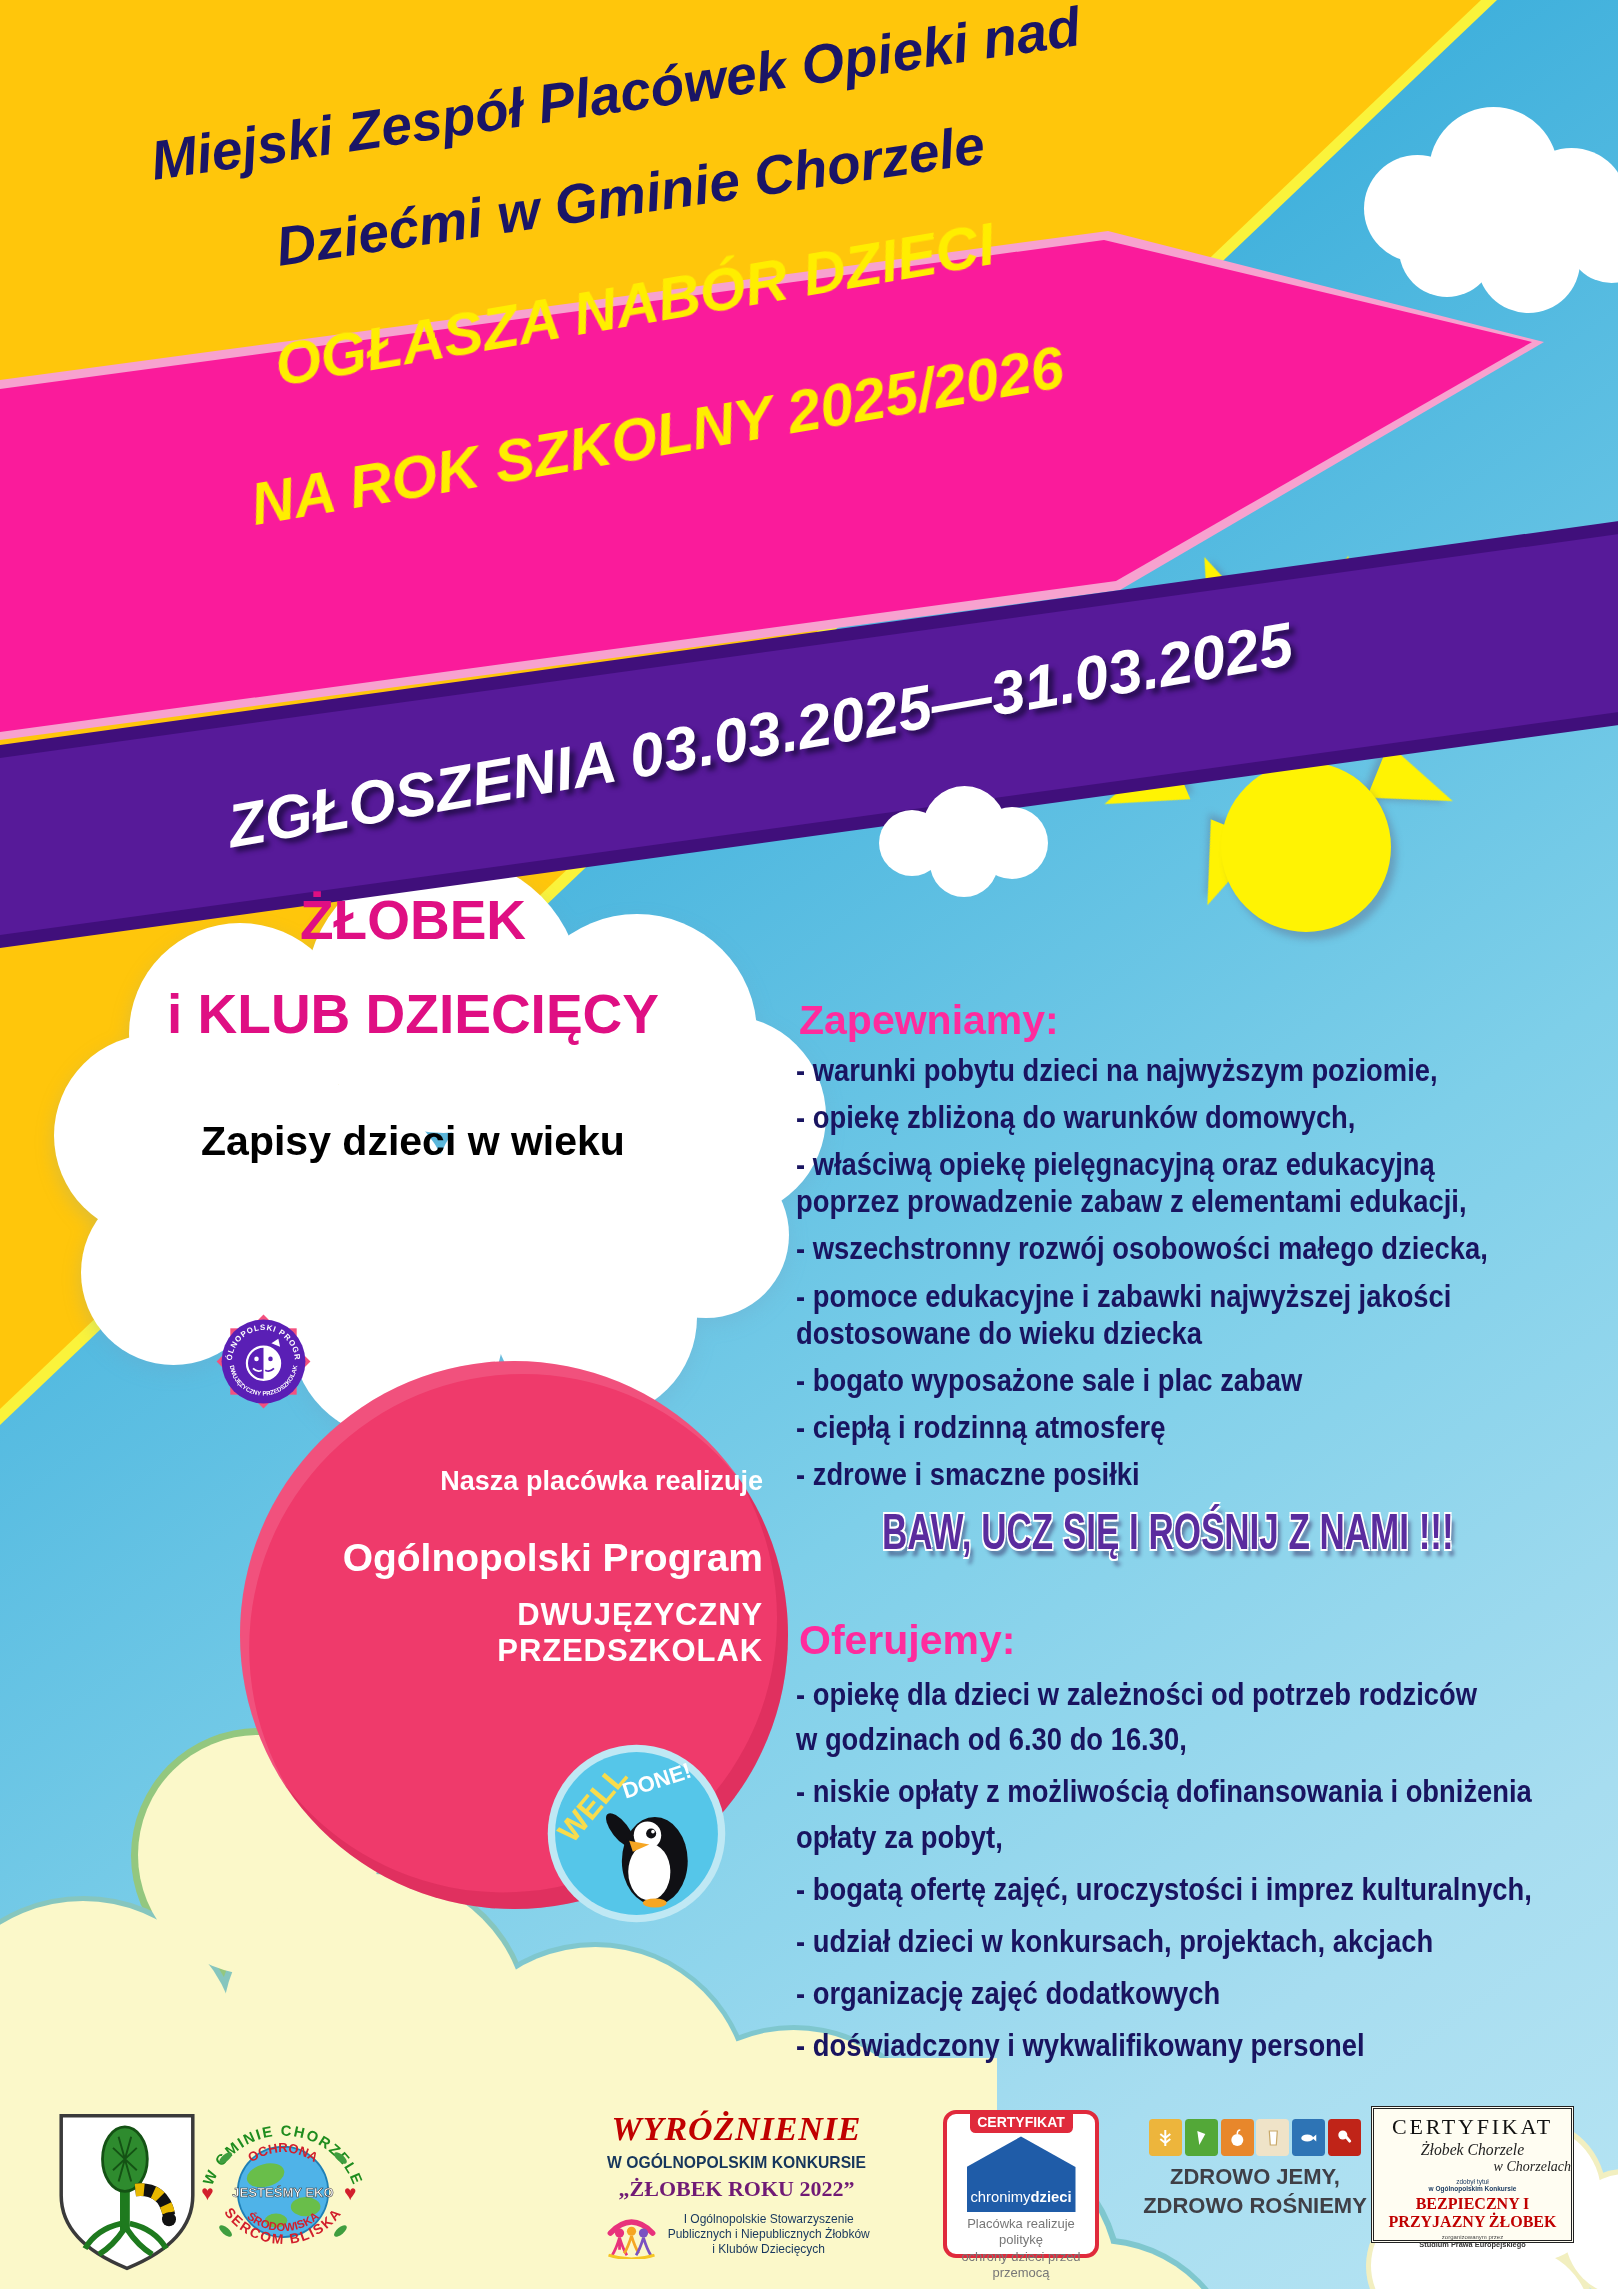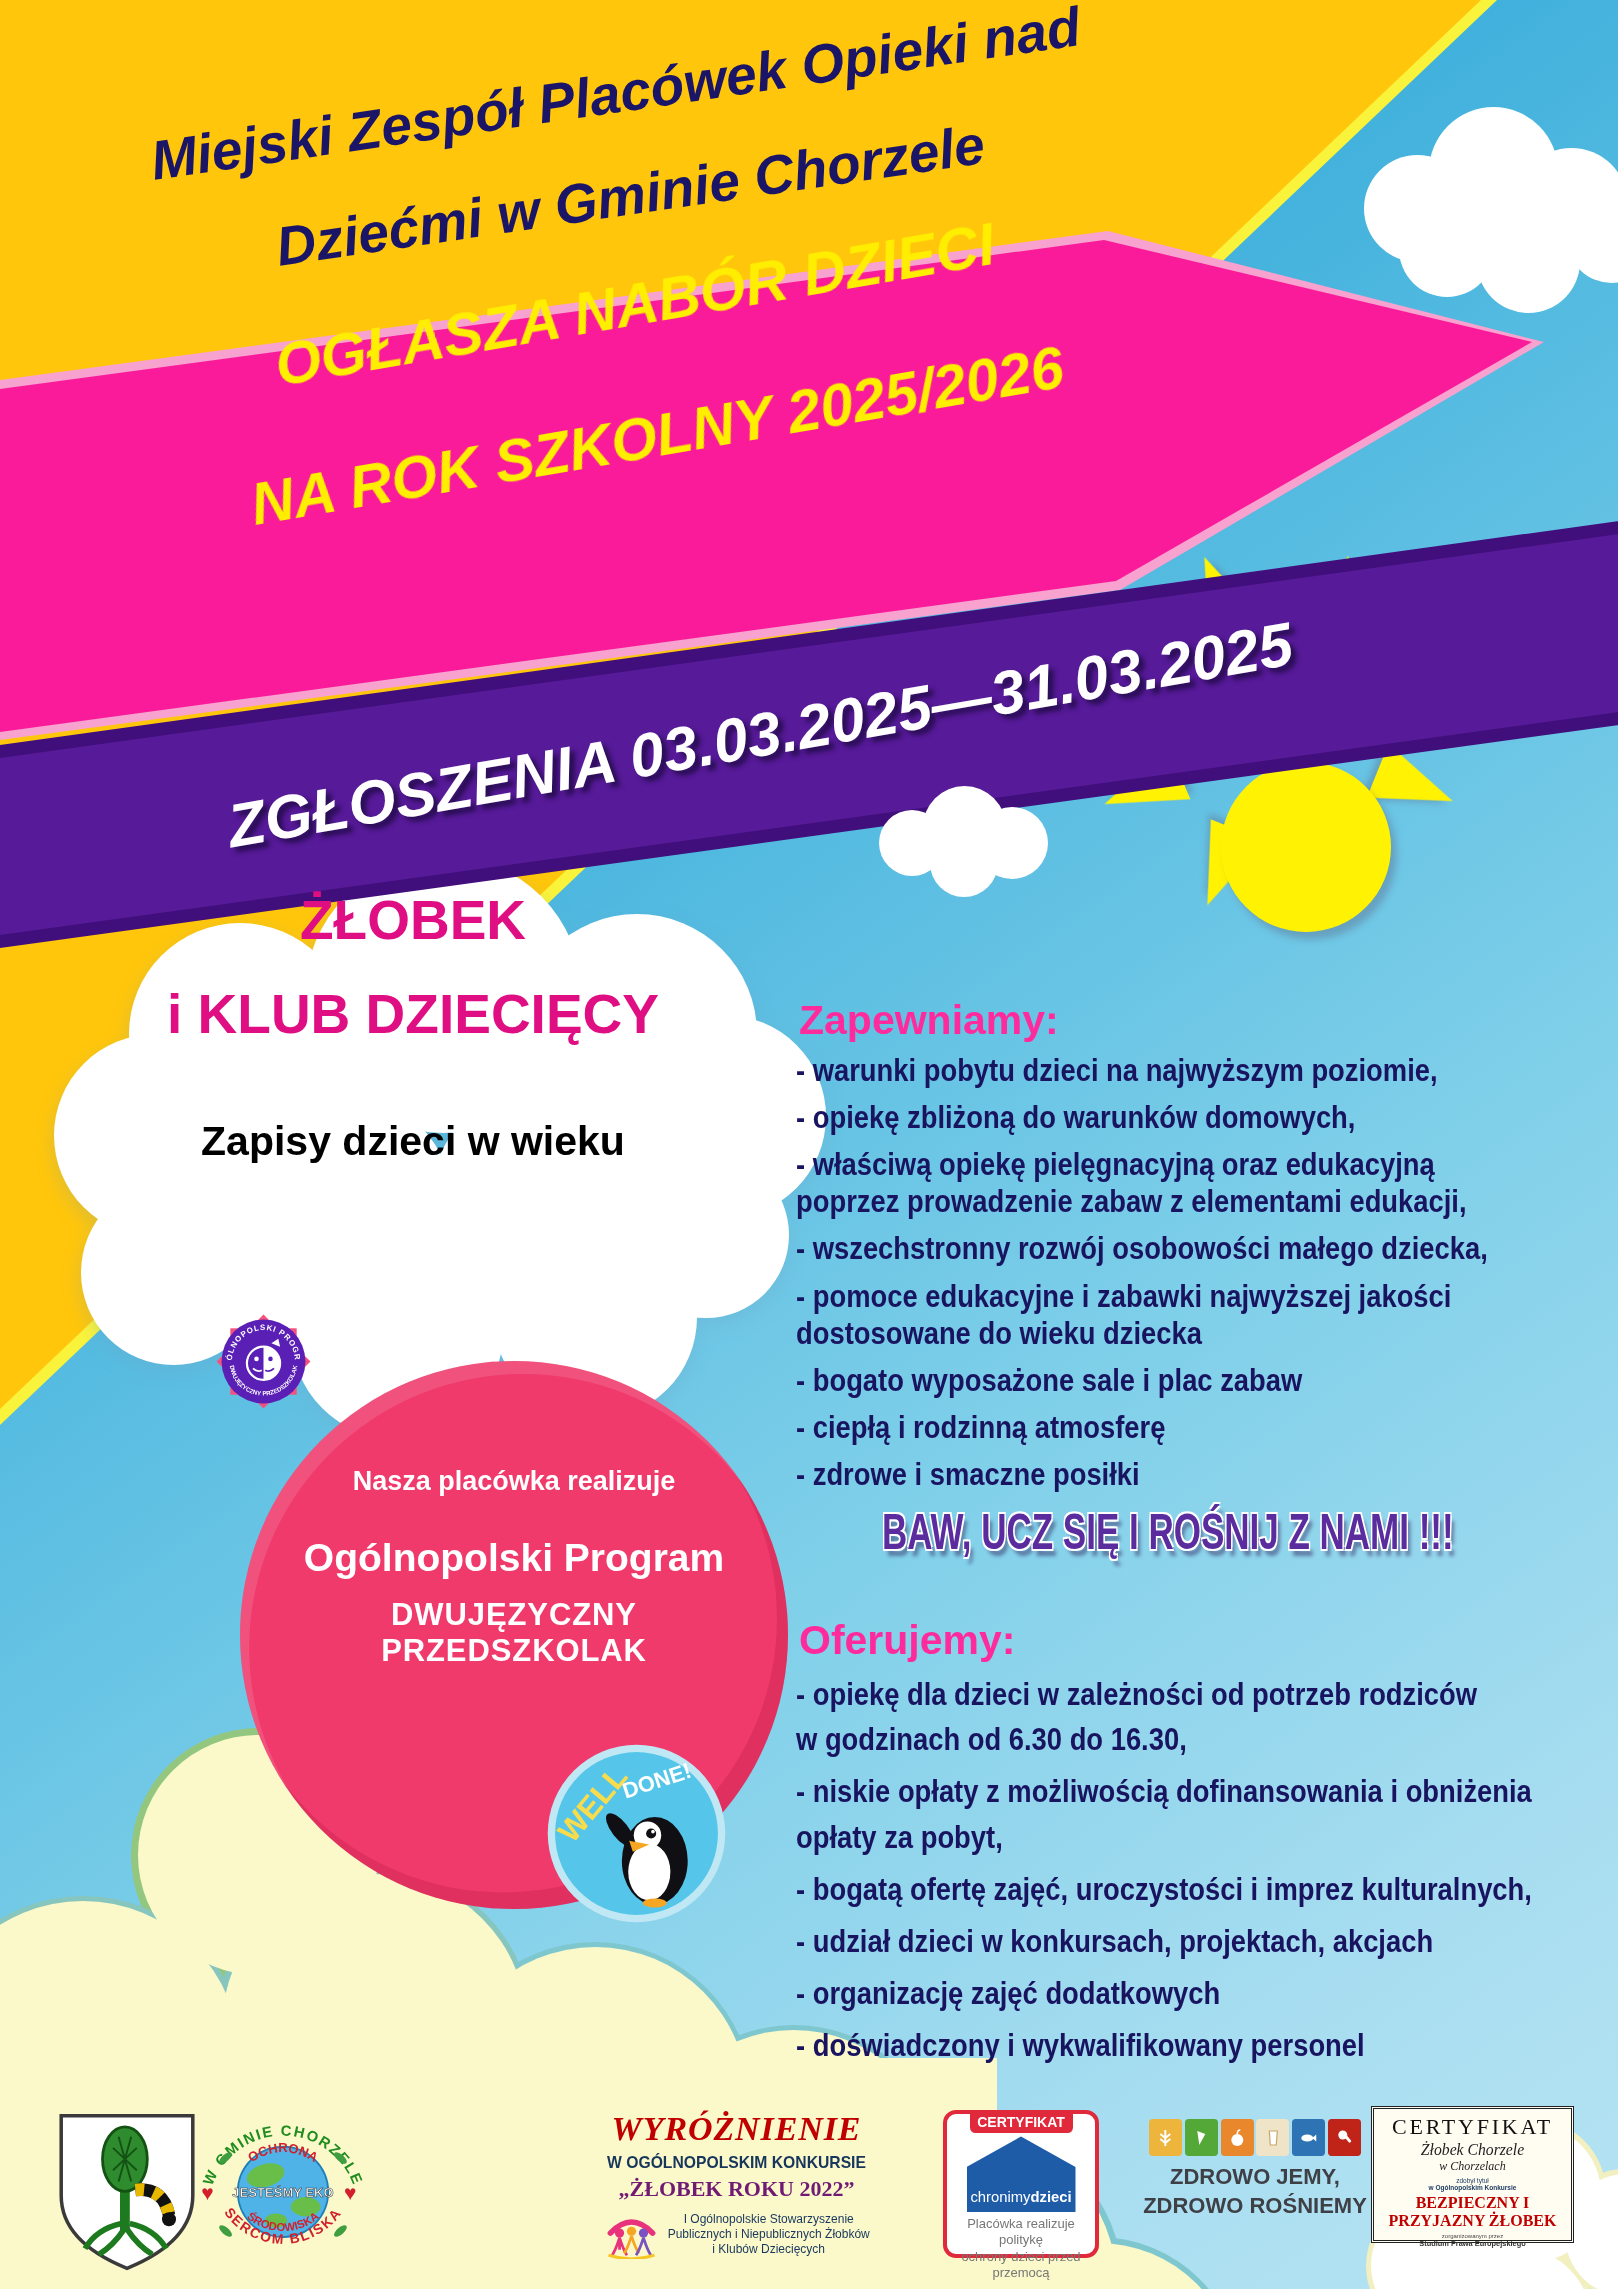--- a/index.html
+++ b/index.html
@@ -37,21 +37,21 @@
   .announce{position:absolute;left:189px;top:238px;width:914px;transform:rotate(-9.7deg);
     color:#FFEE00;font-weight:700;font-style:italic;font-size:59px;line-height:2.25;text-align:center;}
   .zglosz{position:absolute;left:137px;top:700px;width:1246px;transform:rotate(-9.8deg);
     color:#FFFFFF;font-weight:700;font-style:italic;font-size:61px;text-align:center;
     text-shadow:4.6px 5.5px 5.5px rgba(25,10,60,.75);}
   .cloud-text{position:absolute;left:113px;top:893px;width:600px;text-align:center;}
   .cloud-title{color:#DF0F83;font-size:55px;font-weight:700;line-height:1.0;}
   .cloud-sub{color:#000000;font-size:41px;font-weight:700;}
   .circle-pink{position:absolute;left:240px;top:1361px;width:548px;height:548px;border-radius:50%;
     background:#EF3A6B;box-shadow:inset -11px -16.6px 0 rgba(180,20,60,.25), inset 9.2px 13px 0 rgba(255,255,255,.12);}
-  .circle-text{position:absolute;left:265px;top:1466px;width:498px;text-align:center;color:#fff;}
+  .circle-text{position:absolute;left:265px;top:1466px;width:498px;text-align:right;color:#fff;}
   .ct1{font-size:27px;font-weight:600;}
   .ct2{font-size:39px;font-weight:600;margin-top:39px;}
   .ct3{font-size:31px;font-weight:600;margin-top:16.6px;letter-spacing:0.9px;}
   .col-h{position:absolute;color:#FF2B9D;font-size:41px;font-weight:700;}
   .list{position:absolute;left:796px;width:951px;transform:scaleX(.855);transform-origin:left top;
     color:#191460;font-size:32px;font-weight:700;line-height:1.16;margin:0;padding:0;list-style:none;}
   .list li{white-space:pre-line;margin:0 0 10px 0;}
   .list2 li{line-height:1.42;margin-bottom:6.5px;}
   .motto{position:absolute;left:882px;top:1503px;width:983px;transform:scaleX(.70);transform-origin:left top;
     color:#5A2C9E;font-size:50px;font-weight:700;letter-spacing:0px;
@@ -78,21 +78,21 @@
   .chronimy .house b{font-weight:700;}
   .chronimy .cap{font-size:13px;color:#777;margin-top:3.7px;white-space:pre-line;line-height:1.25;}
   .zdrowo{left:1137px;top:2119px;width:236px;text-align:center;}
   .cubes{display:flex;justify-content:center;gap:2.8px;}
   .cube{width:33px;height:37px;border-radius:3.7px;display:flex;align-items:center;justify-content:center;}
   .zdrowo .zt{color:#3F3F46;font-weight:700;font-size:22px;line-height:1.3;margin-top:7.4px;}
   .cert{left:1371px;top:2106px;width:203px;height:137px;background:#FFFDF2;border:3.7px double #222;
     box-sizing:border-box;text-align:center;padding-top:4.6px;}
   .cert .t1{font-family:"Liberation Serif",serif;font-size:22px;letter-spacing:2.8px;color:#111;}
   .cert .t2{font-family:"Liberation Serif",serif;font-style:italic;font-size:15.7px;color:#222;margin-top:1.8px;}
-  .cert .t3{font-family:"Liberation Serif",serif;font-style:italic;font-size:12px;color:#222;}
+  .cert .t3{font-family:"Liberation Serif",serif;font-style:italic;font-size:14px;color:#222;text-align:right;}
   .cert .t4{font-size:6.5px;color:#17375E;margin-top:2.8px;}
   .cert .t5{font-size:6.5px;color:#17375E;font-weight:700;}
   .cert .t6{color:#C00000;font-family:"Liberation Serif",serif;font-weight:700;font-size:16px;margin-top:2.8px;}
   .cert .t7{font-size:6px;color:#444;margin-top:2.8px;}
   .cert .t8{font-size:7.4px;color:#333;font-weight:700;}
 </style>
 </head>
 <body>
 
 <div id="poster">

